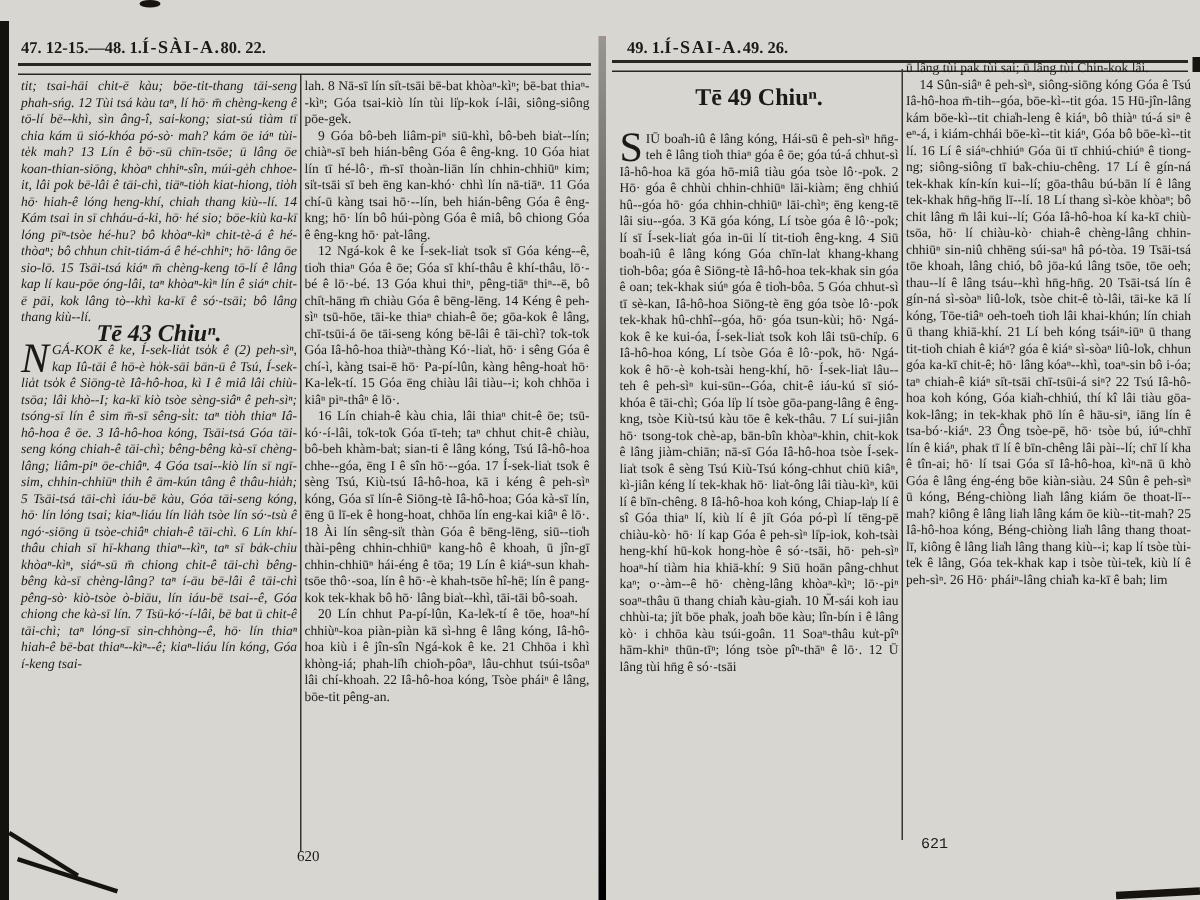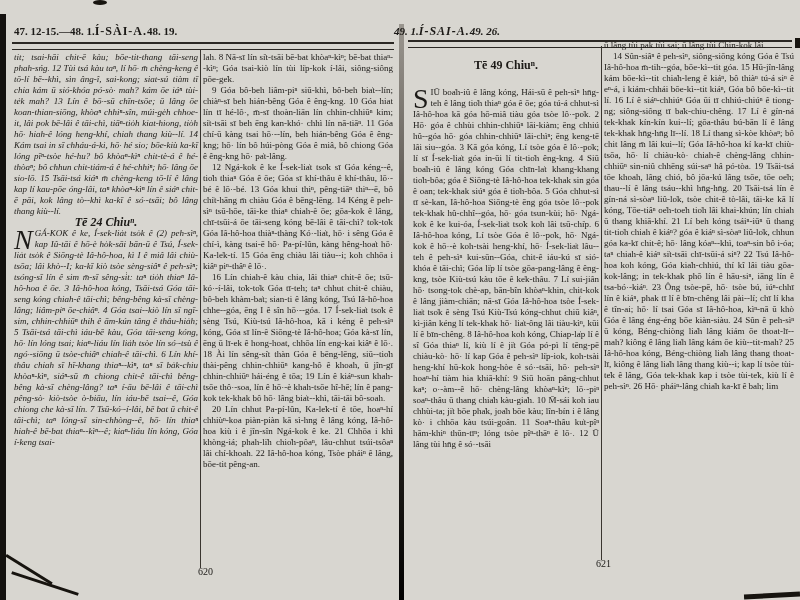--- a/index.html
+++ b/index.html
@@ -17,78 +17,78 @@
   .a1{left:2px;top:568px;width:54px;height:3px;transform:rotate(32deg);}
   .a2{left:10px;top:582px;width:70px;height:3px;transform:rotate(18deg);}
   .a3{left:744px;top:593px;width:56px;height:5px;transform:rotate(-3deg);}
   .a4{left:93px;top:0;width:14px;height:5px;border-radius:50%;}
   .a5{left:795px;top:38px;width:5px;height:10px;}
 
   
   .running-head{position:absolute;top:24px;height:16px;font-weight:bold;font-size:11px;
     display:flex;align-items:baseline;}
   .rh-left{left:14px;width:362px;}
-  .rh-right{left:394px;width:364px;font-style:italic;}
+  .rh-right{left:418px;width:364px;}
   .running-head .center{font-size:12px;letter-spacing:1px;}
   
   .head-rule{position:absolute;height:5px;border-top:2px solid #2a2understand723;border-top:2px solid #2a2723;border-bottom:1px solid #2a2723;}
   .hr-left{left:12px;top:42px;width:382px;}
   .hr-right{left:408px;top:40px;width:384px;}
 
   
   .col{position:absolute;text-align:justify;font-size:9px;line-height:11px;}
   .col p{margin:0;text-indent:9px;}
   .col p.noindent{text-indent:0;}
   .col1{left:14px;top:52px;width:184px;font-style:italic;}
   .col2{left:203px;top:52px;width:190px;}
   .col3{left:413px;top:52px;width:186px;}
   .col4{left:604px;top:40px;width:190px;}
   .vrule{position:absolute;width:1px;background:#39352f;}
   .vr-left{left:200px;top:50px;height:518px;}
   .vr-right{left:601px;top:46px;height:514px;}
 
-  .chap-heading{text-align:center;font-weight:bold;font-size:12px;margin:9px 0 7px;text-indent:0 !important;}
+  .chap-heading{text-align:center;font-weight:bold;font-size:16px;margin:9px 0 7px;text-indent:0 !important;}
   .col3 .chap-heading{margin:8px 0 16px;}
   .dropcap{float:left;font-size:28px;line-height:21px;padding:1px 2px 0 0;}
 
   .page-number{position:absolute;font-size:10px;}
   .pn-620{left:198px;top:566px;}
-  .pn-621{left:596px;top:558px;}
+  .pn-621{left:614px;top:558px;font-family:Liberation Mono, monospace;}
 </style>
 </head>
 <body>
 
 <div class="left-edge-bar"></div>
 <div class="gutter-shadow"></div>
 <div class="artifact a1"></div>
 <div class="artifact a2"></div>
 <div class="artifact a3"></div>
 <div class="artifact a4"></div>
 <div class="artifact a5"></div>
 
 <div class="running-head rh-left">
   <span>47. 12-15.—48. 1.</span>
   <span class="center">Í-SÀI-A.</span>
-  <span>48. 19.</span>
+  <span>80. 22.</span>
 </div>
 <div class="head-rule hr-left"></div>
 
 <div class="running-head rh-right">
   <span>49. 1.</span>
   <span class="center">Í-SAI-A.</span>
   <span>49. 26.</span>
 </div>
 <div class="head-rule hr-right"></div>
 
 <div class="vrule vr-left"></div>
 <div class="vrule vr-right"></div>
 
 <div class="col col1">
   <p class="noindent">tit; tsai-hāi chit-ē kàu; bōe-tit-thang tāi-seng phah-sńg. 12 Tùi tsá kàu taⁿ, lí hō· m̄ chèng-keng ê tō-lí bē--khì, sìn âng-î, sai-kong; siat-sú tiàm tī chia kám ū sió-khóa pó-sò· mah? kám ōe iáⁿ tùi-te̍k mah? 13 Lín ê bō·-sū chīn-tsōe; ū lâng ōe koan-thian-siōng, khòaⁿ chhiⁿ-sîn, múi-ge̍h chhoe-it, lâi pok bē-lâi ê tāi-chì, tiāⁿ-tio̍h kiat-hiong, tio̍h hō· hiah-ê lóng heng-khí, chiah thang kiù--lí. 14 Kám tsai in sī chháu-á-ki, hō· hé sio; bōe-kiù ka-kī lóng pīⁿ-tsòe hé-hu? bô khòaⁿ-kìⁿ chit-tè-á ê hé-thòaⁿ; bô chhun chit-tiám-á ê hé-chhiⁿ; hō· lâng ōe sio-lō. 15 Tsāi-tsá kiáⁿ m̄ chèng-keng tō-lí ê lâng kap lí kau-pōe óng-lâi, taⁿ khòaⁿ-kìⁿ lín ê siáⁿ chit-ē pāi, kok lâng tò--khì ka-kī ê só·-tsāi; bô lâng thang kiù--lí.</p>
-  <p class="chap-heading">Tē 24 Chiuⁿ.</p>
+  <p class="chap-heading">Tē 43 Chiuⁿ.</p>
   <p class="noindent"><span class="dropcap">N</span><span>GÁ-KOK ê ke, Í-sek-lia̍t tso̍k ê (2) peh-sìⁿ, kap Iû-tāi ê hō-è ho̍k-sāi bān-ū ê Tsú, Í-sek-lia̍t tso̍k ê Siōng-tè Iâ-hô-hoa, kì I ê miâ lâi chiù-tsōa; lâi khò--I; ka-kī kiò tsòe sèng-siâⁿ ê peh-sìⁿ; tsóng-sī lín ê sim m̄-sī sêng-si̍t: taⁿ tio̍h thiaⁿ Iâ-hô-hoa ê ōe. 3 Iâ-hô-hoa kóng, Tsāi-tsá Góa tāi-seng kóng chiah-ê tāi-chì; bêng-bêng kà-sī chèng-lâng; liâm-piⁿ ōe-chiâⁿ. 4 Góa tsai--kiò lín sī ngī-sim, chhin-chhiūⁿ thih ê ām-kún tâng ê thâu-hia̍h; 5 Tsāi-tsá tāi-chì iáu-bē kàu, Góa tāi-seng kóng, hō· lín lóng tsai; kiaⁿ-liáu lín lia̍h tsòe lín só·-tsù ê ngó·-siōng ū tsòe-chiâⁿ chiah-ê tāi-chì. 6 Lín khí-thâu chiah sī hī-khang thiaⁿ--kìⁿ, taⁿ sī ba̍k-chiu khòaⁿ-kìⁿ, siáⁿ-sū m̄ chiong chit-ê tāi-chì bêng-bêng kà-sī chèng-lâng? taⁿ í-āu bē-lâi ê tāi-chì pêng-sò· kiò-tsòe ò-biāu, lín iáu-bē tsai--ê, Góa chiong che kà-sī lín. 7 Tsū-kó·-í-lâi, bē bat ū chit-ê tāi-chì; taⁿ lóng-sī sin-chhòng--ê, hō· lín thiaⁿ hiah-ê bē-bat thiaⁿ--kìⁿ--ê; kiaⁿ-liáu lín kóng, Góa í-keng tsai-</span></p>
 </div>
 
 <div class="col col2">
   <p class="noindent">lah. 8 Nā-sī lín si̍t-tsāi bē-bat khòaⁿ-kìⁿ; bē-bat thiaⁿ--kìⁿ; Góa tsai-kiò lín tùi li̍p-kok í-lâi, siông-siông pōe-ge̍k.</p>
   <p>9 Góa bô-beh liâm-piⁿ siū-khì, bô-beh bia̍t--lín; chiàⁿ-sī beh hián-bêng Góa ê êng-kng. 10 Góa hiat lín tī hé-lô·, m̄-sī thoàn-liān lín chhin-chhiūⁿ kim; si̍t-tsāi sī beh ēng kan-khó· chhì lín nā-tiāⁿ. 11 Góa chí-ū kàng tsai hō·--lín, beh hián-bêng Góa ê êng-kng; hō· lín bô húi-pòng Góa ê miâ, bô chiong Góa ê êng-kng hō· pa̍t-lâng.</p>
   <p>12 Ngá-kok ê ke Í-sek-lia̍t tso̍k sī Góa kéng--ê, tio̍h thiaⁿ Góa ê ōe; Góa sī khí-thâu ê khí-thâu, lō·-bé ê lō·-bé. 13 Góa khui thiⁿ, pêng-tiāⁿ thiⁿ--ē, bô chi̍t-hāng m̄ chiàu Góa ê bēng-lēng. 14 Kéng ê peh-sìⁿ tsū-hōe, tāi-ke thiaⁿ chiah-ê ōe; gōa-kok ê lâng, chī-tsūi-á ōe tāi-seng kóng bē-lâi ê tāi-chì? to̍k-to̍k Góa Iâ-hô-hoa thiàⁿ-thàng Kó·-lia̍t, hō· i sêng Góa ê chí-ì, kàng tsai-ē hō· Pa-pí-lûn, kàng hêng-hoa̍t hō· Ka-le̍k-tí. 15 Góa ēng chiàu lâi tiàu--i; koh chhōa i kiâⁿ piⁿ-thâⁿ ê lō·.</p>
   <p>16 Lín chiah-ê kàu chia, lâi thiaⁿ chit-ê ōe; tsū-kó·-í-lâi, to̍k-to̍k Góa tī-teh; taⁿ chhut chit-ê chiàu, bô-beh khàm-ba̍t; sian-ti ê lâng kóng, Tsú Iâ-hô-hoa chhe--góa, ēng I ê sîn hō·--góa. 17 Í-sek-lia̍t tso̍k ê sèng Tsú, Kiù-tsú Iâ-hô-hoa, kā i kéng ê peh-sìⁿ kóng, Góa sī lín-ê Siōng-tè Iâ-hô-hoa; Góa kà-sī lín, ēng ū lī-ek ê hong-hoat, chhōa lín eng-kai kiâⁿ ê lō·. 18 Ài lín sêng-si̍t thàn Góa ê bēng-lēng, siū--tio̍h thài-pêng chhin-chhiūⁿ kang-hô ê khoah, ū jîn-gī chhin-chhiūⁿ hái-éng ê tōa; 19 Lín ê kiáⁿ-sun khah-tsōe thô·-soa, lín ê hō·-è khah-tsōe hî-hē; lín ê pang-kok tek-khak bô hō· lâng bia̍t--khì, tāi-tāi bô-soah.</p>
   <p>20 Lín chhut Pa-pí-lûn, Ka-le̍k-tí ê tōe, hoaⁿ-hí chhiùⁿ-koa piàn-piàn kā sì-hng ê lâng kóng, Iâ-hô-hoa kiù i ê jîn-sîn Ngá-kok ê ke. 21 Chhōa i khì khòng-iá; phah-li̍h chio̍h-pôaⁿ, lâu-chhut tsúi-tsôaⁿ lâi chí-khoah. 22 Iâ-hô-hoa kóng, Tsòe pháiⁿ ê lâng, bōe-tit pêng-an.</p>
 </div>

